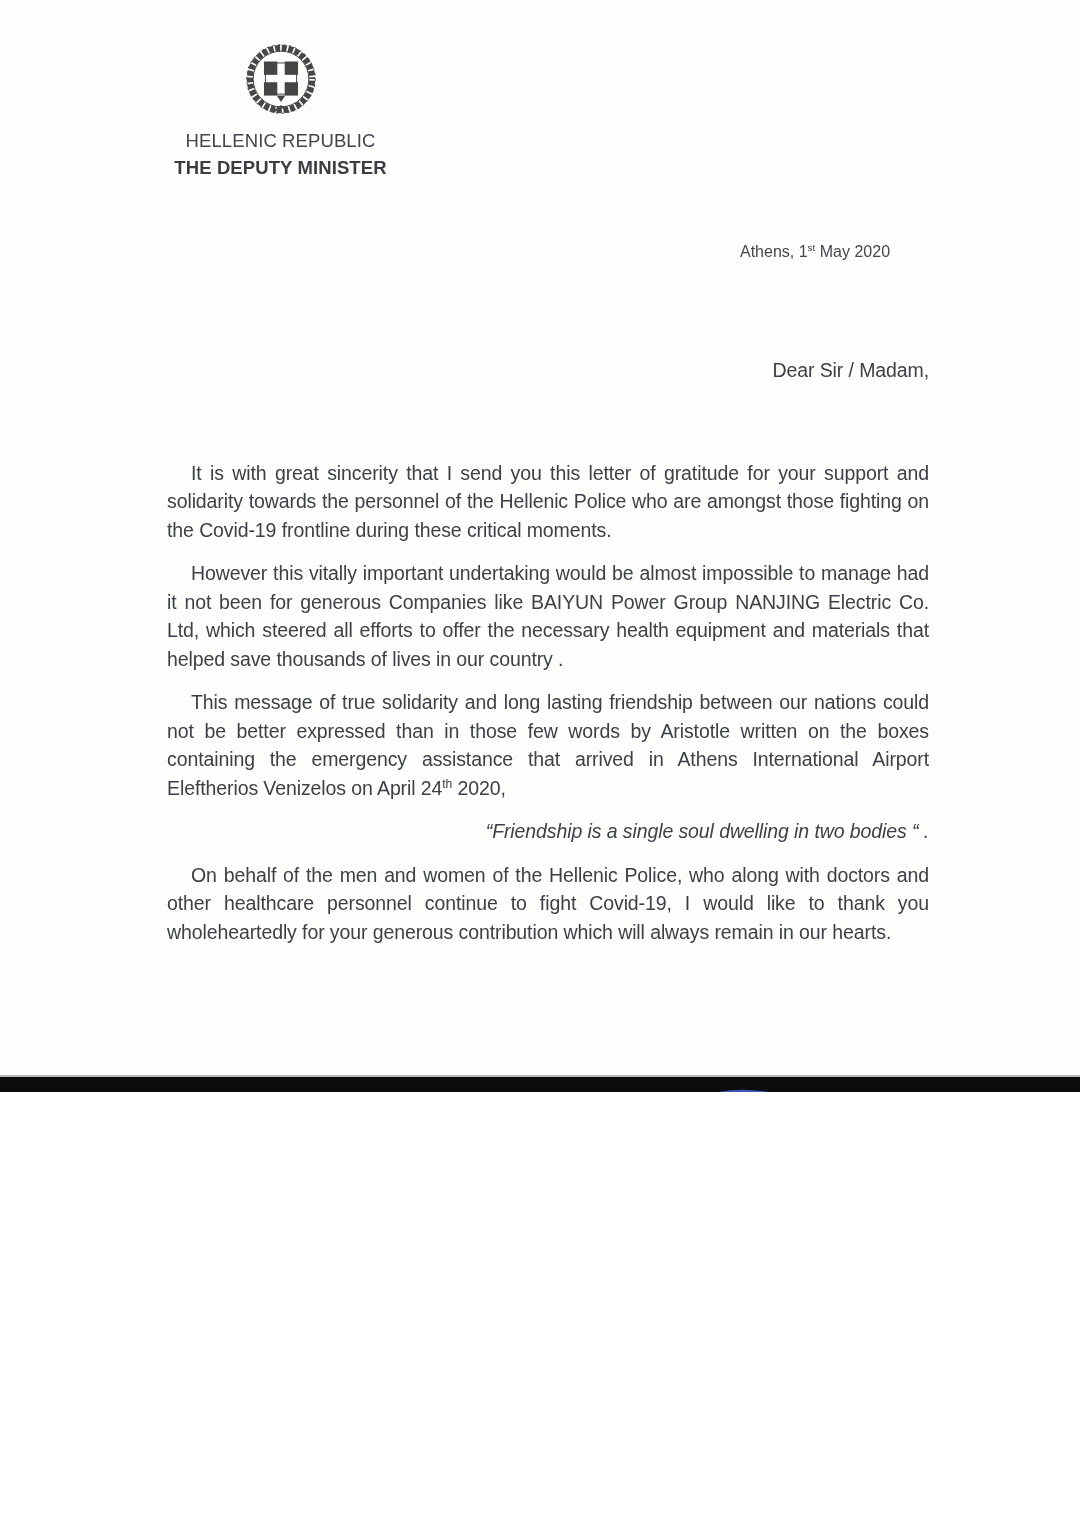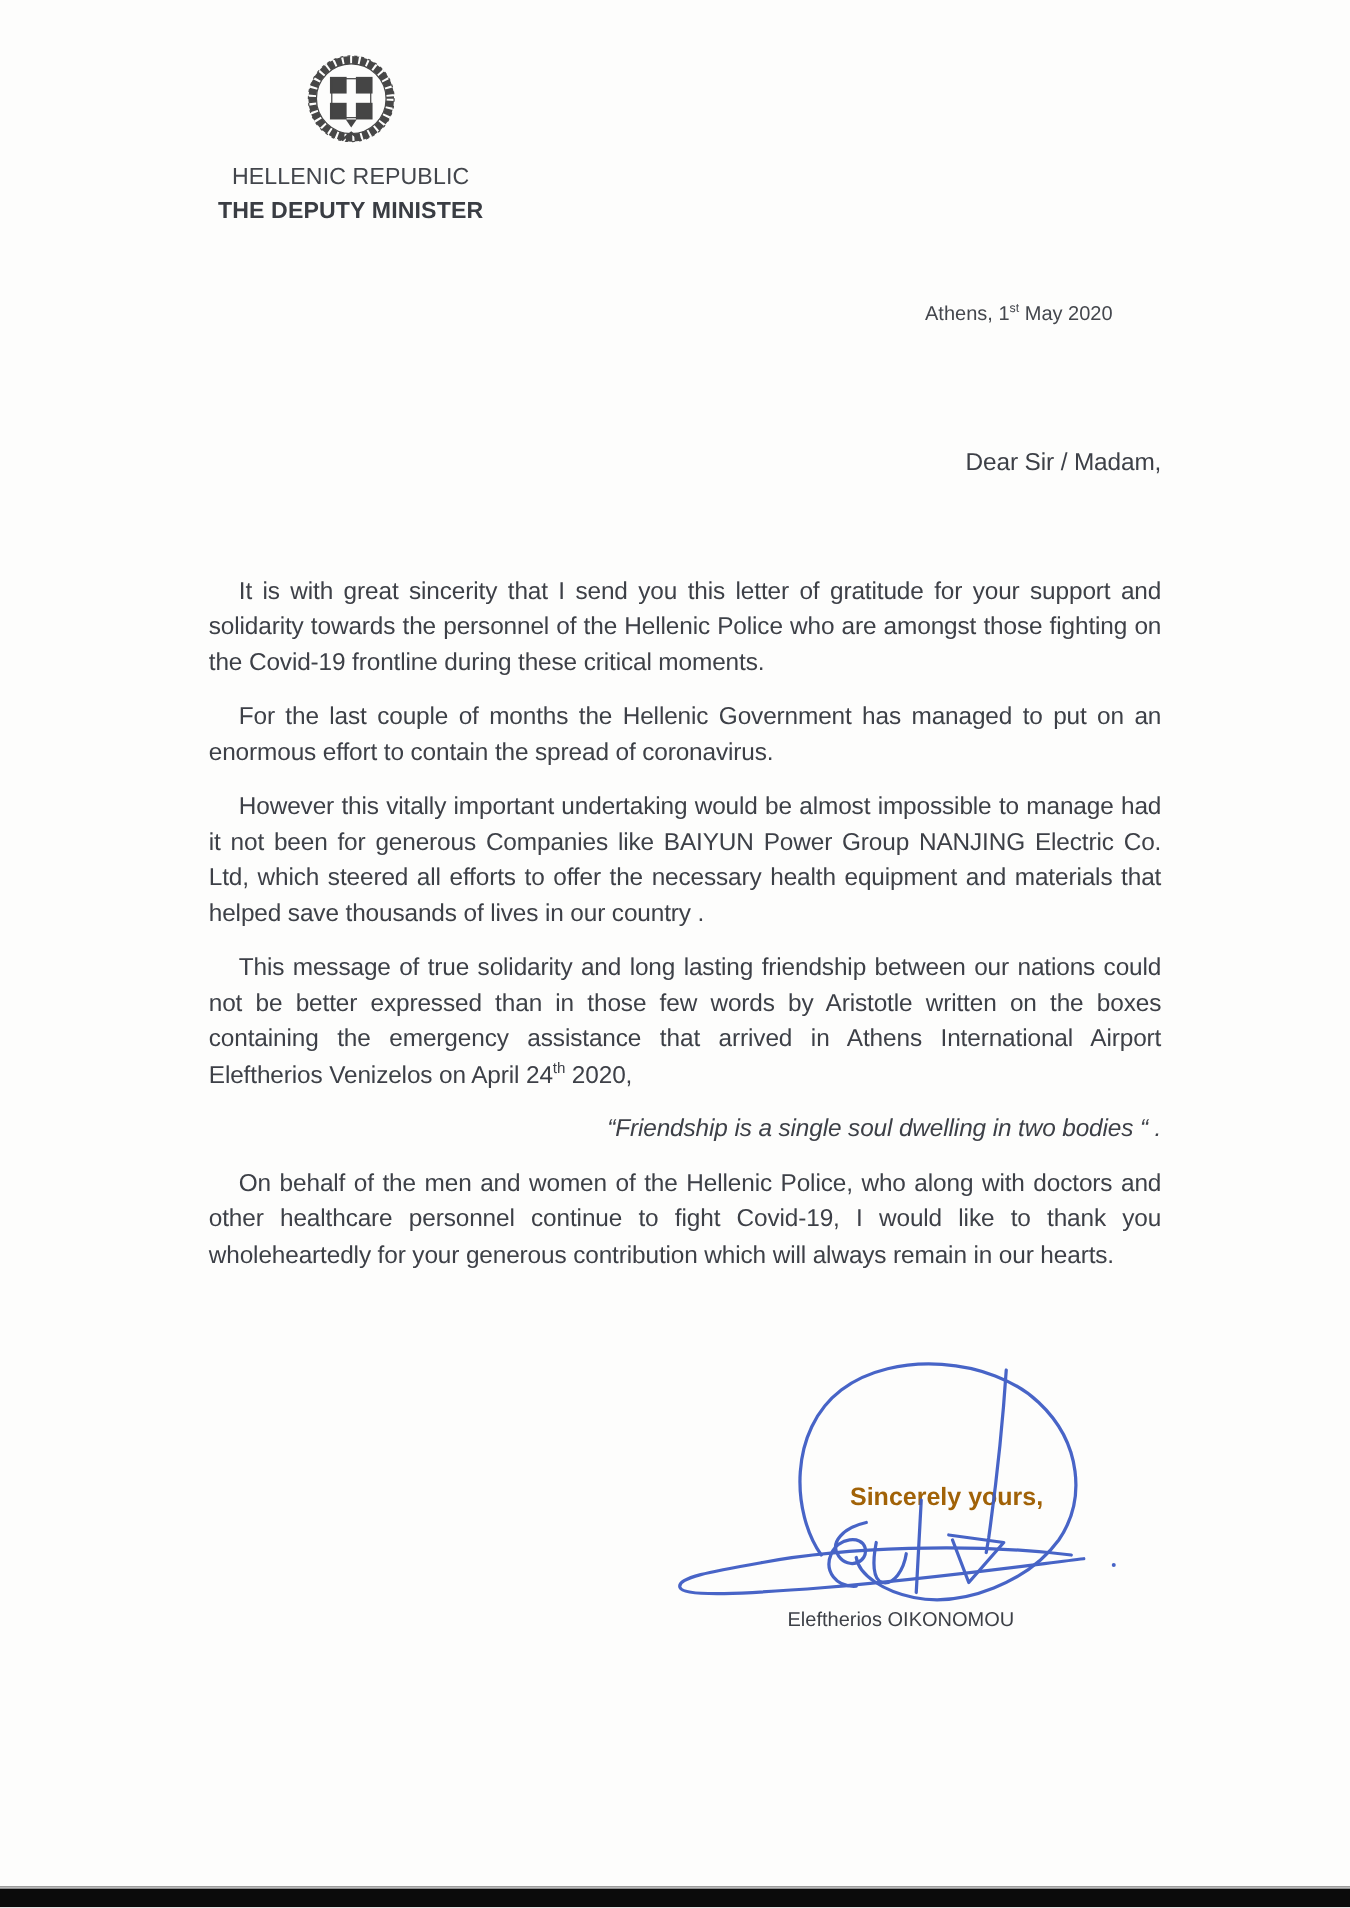--- a/index.html
+++ b/index.html
@@ -1,19 +1,19 @@
 <!DOCTYPE html>
 <html><head>
 <meta charset="utf-8">
 <style>
   html, body { margin: 0; padding: 0; background: #ffffff; }
   .page {
     position: relative;
     width: 1080px;
-    height: 1526px;
+    height: 1092px;
     background: #fdfdfc;
     overflow: hidden;
     font-family: "Liberation Sans", sans-serif;
     color: #3d4047;
   }
 
   
   .letterhead {
     position: absolute;
     left: 108px;
@@ -132,21 +132,20 @@
     </svg>
     <div class="lh-line">HELLENIC REPUBLIC</div>
     <div class="lh-line bold">THE DEPUTY MINISTER</div>
   </div>
 
   <div class="dateline"><span>Athens, 1</span><sup>st</sup><span> May  2020</span></div>
 
   <div class="body">
     <div class="salutation">Dear Sir / Madam,</div>
     <p class="para">It is with great sincerity that I send you this letter of gratitude for your support and solidarity towards the personnel of the Hellenic Police who are amongst those fighting on the Covid-19 frontline during these critical moments.</p>
-    <p class="para">For the last couple of months the Hellenic Government has managed to put on an enormous effort to contain the spread of coronavirus.</p>
     <p class="para">However this vitally important undertaking would be almost impossible to manage had it not been for generous Companies like BAIYUN Power Group NANJING Electric Co. Ltd, which steered all efforts to offer the necessary health equipment and materials that helped save thousands of lives in our country .</p>
     <p class="para"><span>This message of true solidarity and long lasting friendship between our nations could not be better expressed than in those few words by Aristotle written on the boxes containing the emergency assistance that arrived in Athens International Airport Eleftherios Venizelos on April 24</span><sup>th</sup><span> 2020,</span></p>
     <p class="quote">“Friendship is a single soul dwelling in two bodies “ .</p>
     <p class="para">On  behalf of the men and women of the Hellenic Police, who along with doctors and other healthcare personnel continue to fight Covid-19, I would like to thank you wholeheartedly for your generous contribution which will always remain in our hearts.</p>
   </div>
 
   <div class="valediction">Sincerely yours,</div>
 
   <svg class="signature-svg" viewBox="0 0 360 210" aria-hidden="true">
     <g fill="none" stroke="#3e5cc4" stroke-width="2.6" stroke-linecap="round" stroke-linejoin="round" opacity="0.95">

